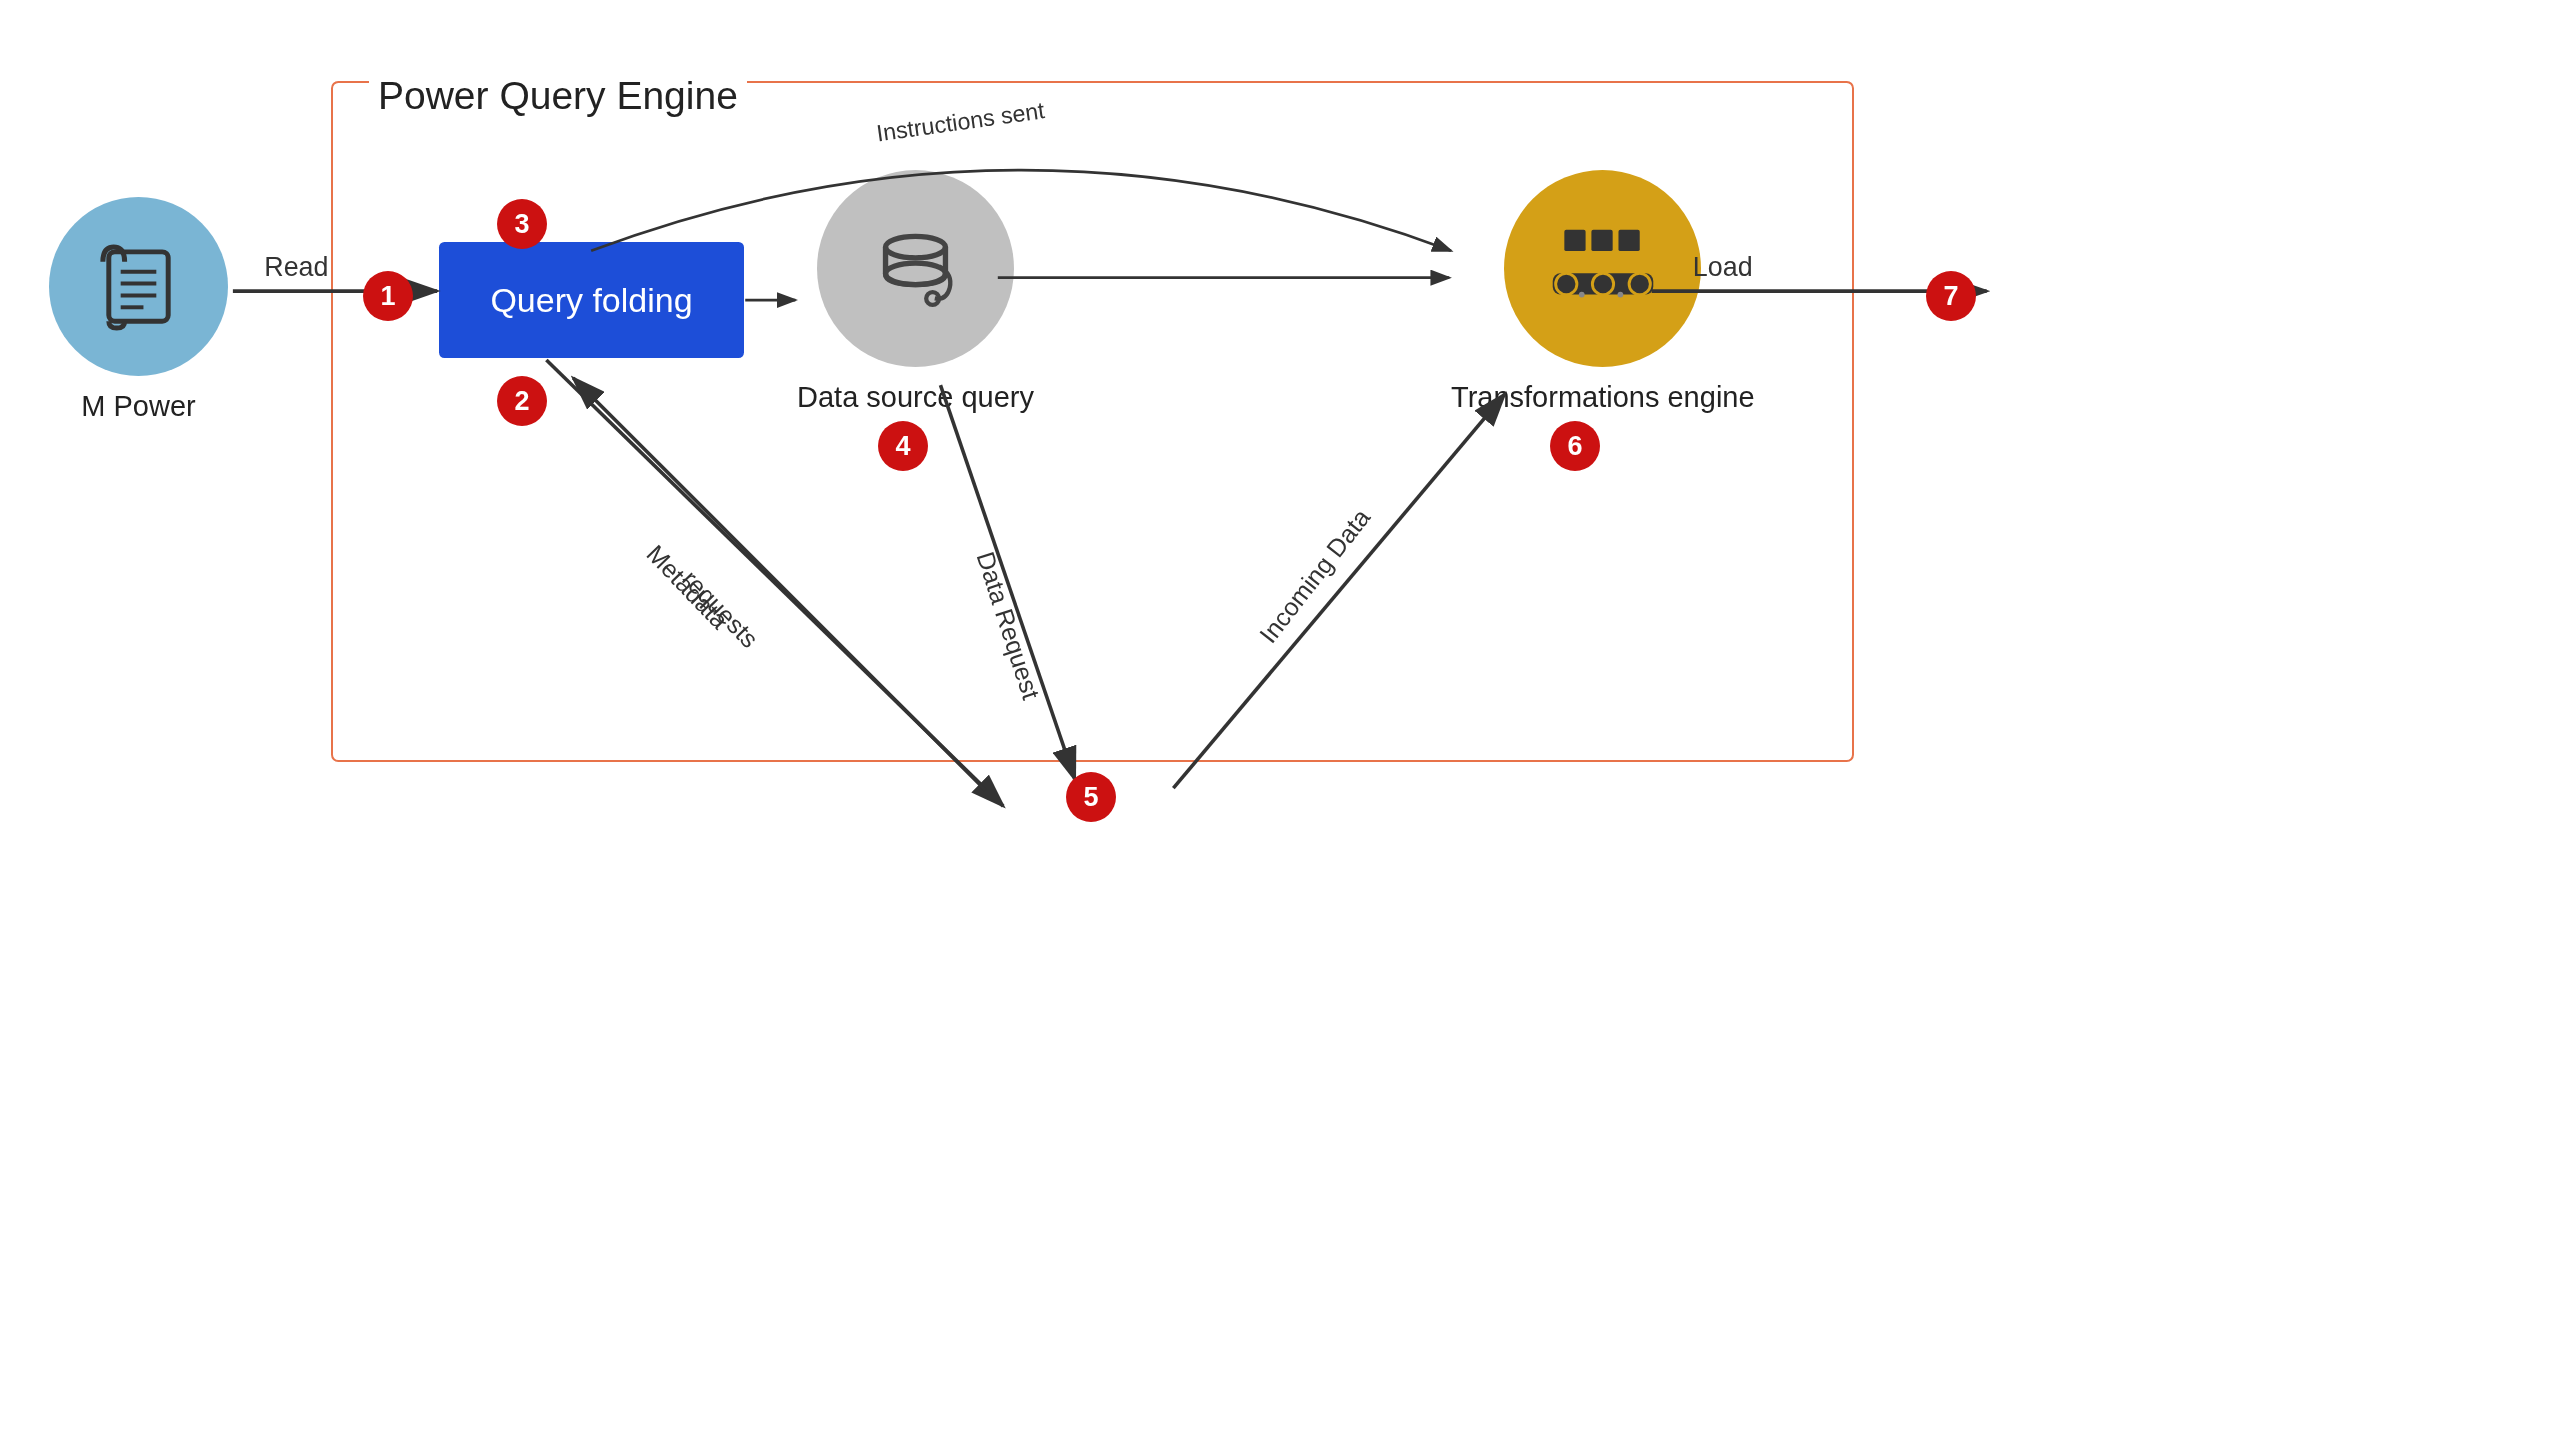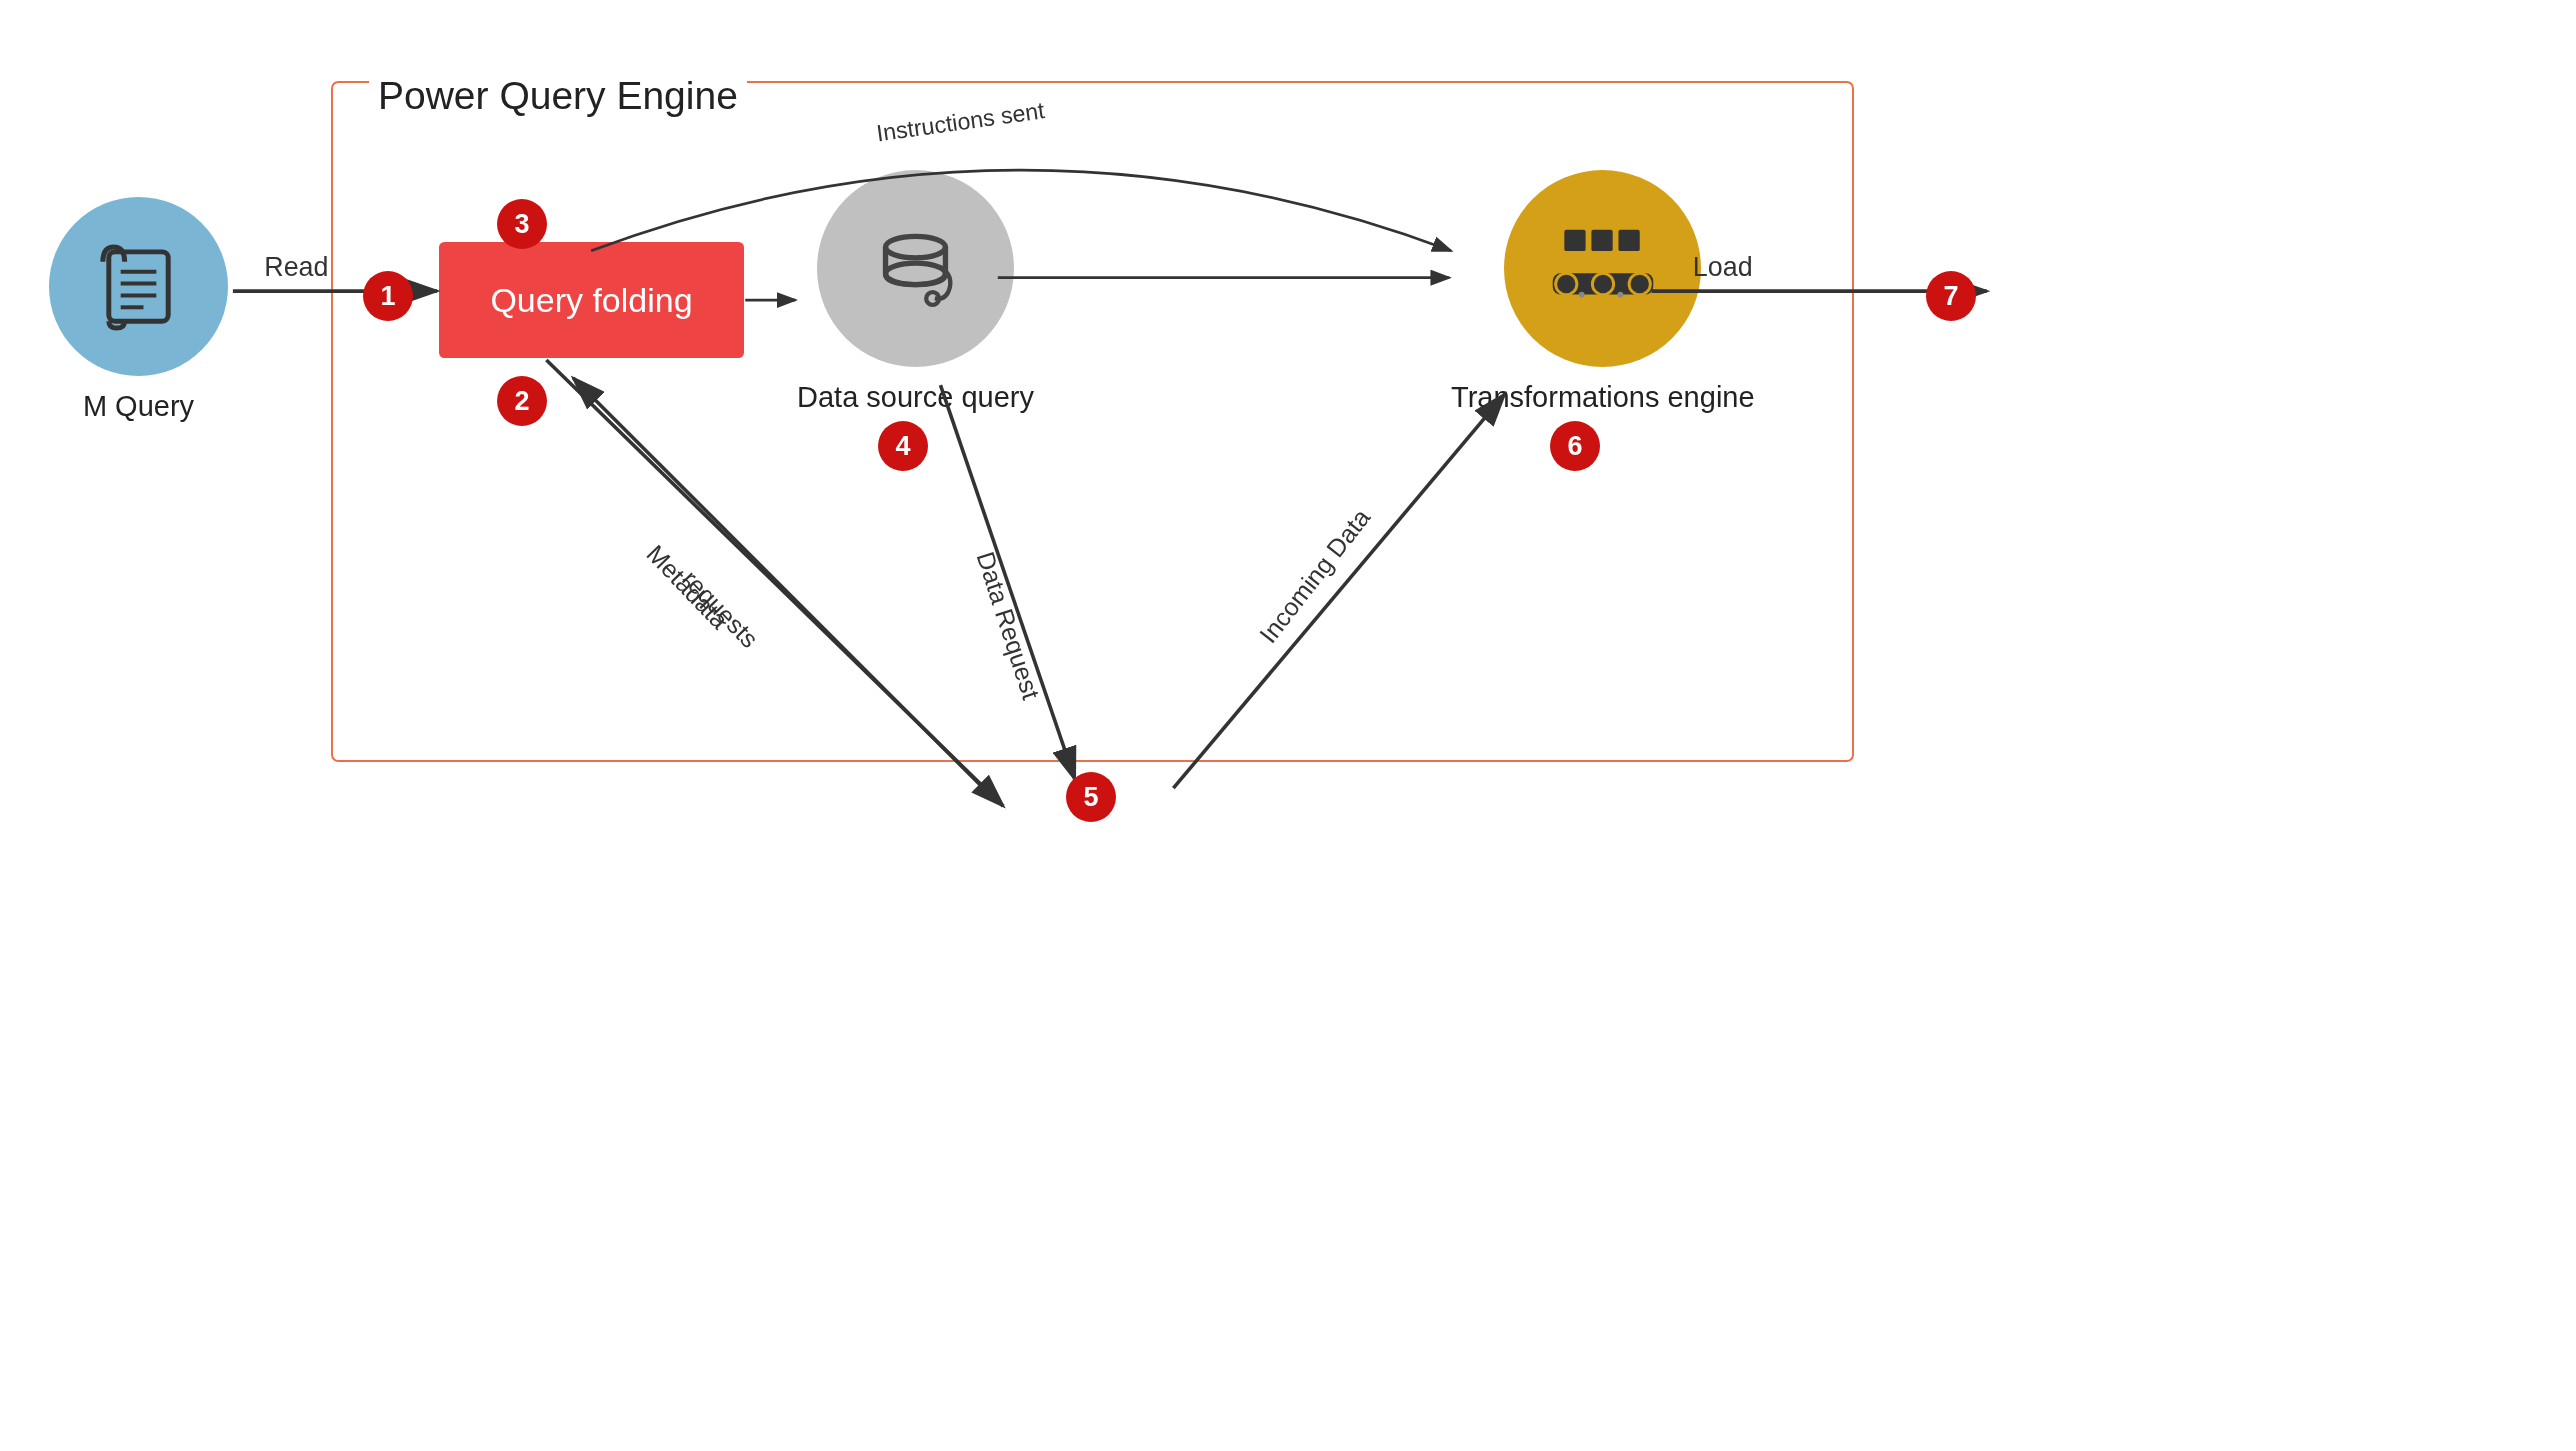--- a/index.html
+++ b/index.html
@@ -87,21 +87,21 @@
       background: #7ec8a4;
     }
 
     
     .qf-box {
       position: absolute;
       top: 242px;
       left: 439px;
       width: 305px;
       height: 116px;
-      background: #ef4444;
+      background: #1d4ed8;
       border-radius: 5.4px;
       display: flex;
       align-items: center;
       justify-content: center;
     }
     .qf-label {
       font-size: 34px;
       color: #fff;
       font-weight: 500;
       text-align: center;
@@ -150,21 +150,21 @@
       <svg width="99" height="99" viewBox="0 0 100 100">
         <rect x="20" y="15" width="60" height="70" rx="6" fill="none" stroke="#333" stroke-width="5"></rect>
         <line x1="32" y1="35" x2="68" y2="35" stroke="#333" stroke-width="4"></line>
         <line x1="32" y1="47" x2="68" y2="47" stroke="#333" stroke-width="4"></line>
         <line x1="32" y1="59" x2="68" y2="59" stroke="#333" stroke-width="4"></line>
         <line x1="32" y1="71" x2="55" y2="71" stroke="#333" stroke-width="4"></line>
         <path d="M14 25 Q14 10 25 10 Q36 10 36 25" fill="none" stroke="#333" stroke-width="5"></path>
         <path d="M20 85 Q20 92 28 92 Q36 92 36 85" fill="none" stroke="#333" stroke-width="5"></path>
       </svg>
     </div>
-    <div class="node-label">M Query</div>
+    <div class="node-label">M Power</div>
   </div>
 
   <div class="node" style="position:absolute; top:170px; left:797px; align-items:center;">
     <div class="circle datasource-circle">
 
       <svg width="107" height="107" viewBox="0 0 100 100">
         <ellipse cx="50" cy="30" rx="28" ry="10" fill="none" stroke="#444" stroke-width="5"></ellipse>
         <path d="M22 30 L22 55 Q22 65 50 65 Q78 65 78 55 L78 30" fill="none" stroke="#444" stroke-width="5"></path>
         <ellipse cx="50" cy="55" rx="28" ry="10" fill="none" stroke="#444" stroke-width="5"></ellipse>
         <path d="M72 48 Q85 55 82 68 Q79 80 68 78" fill="none" stroke="#444" stroke-width="4"></path>

